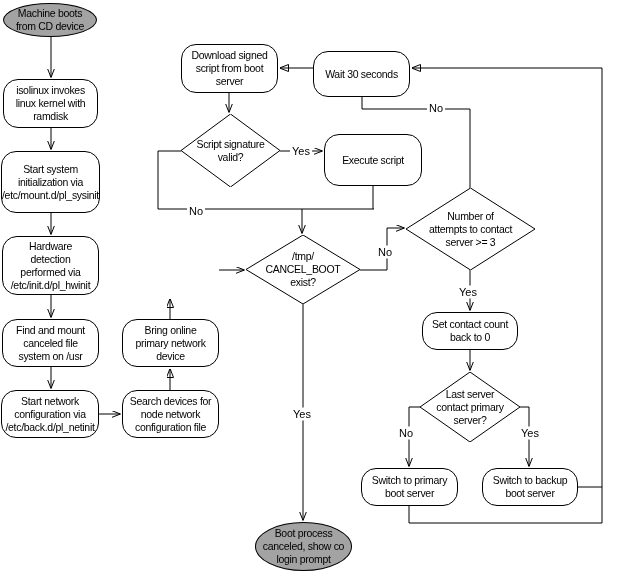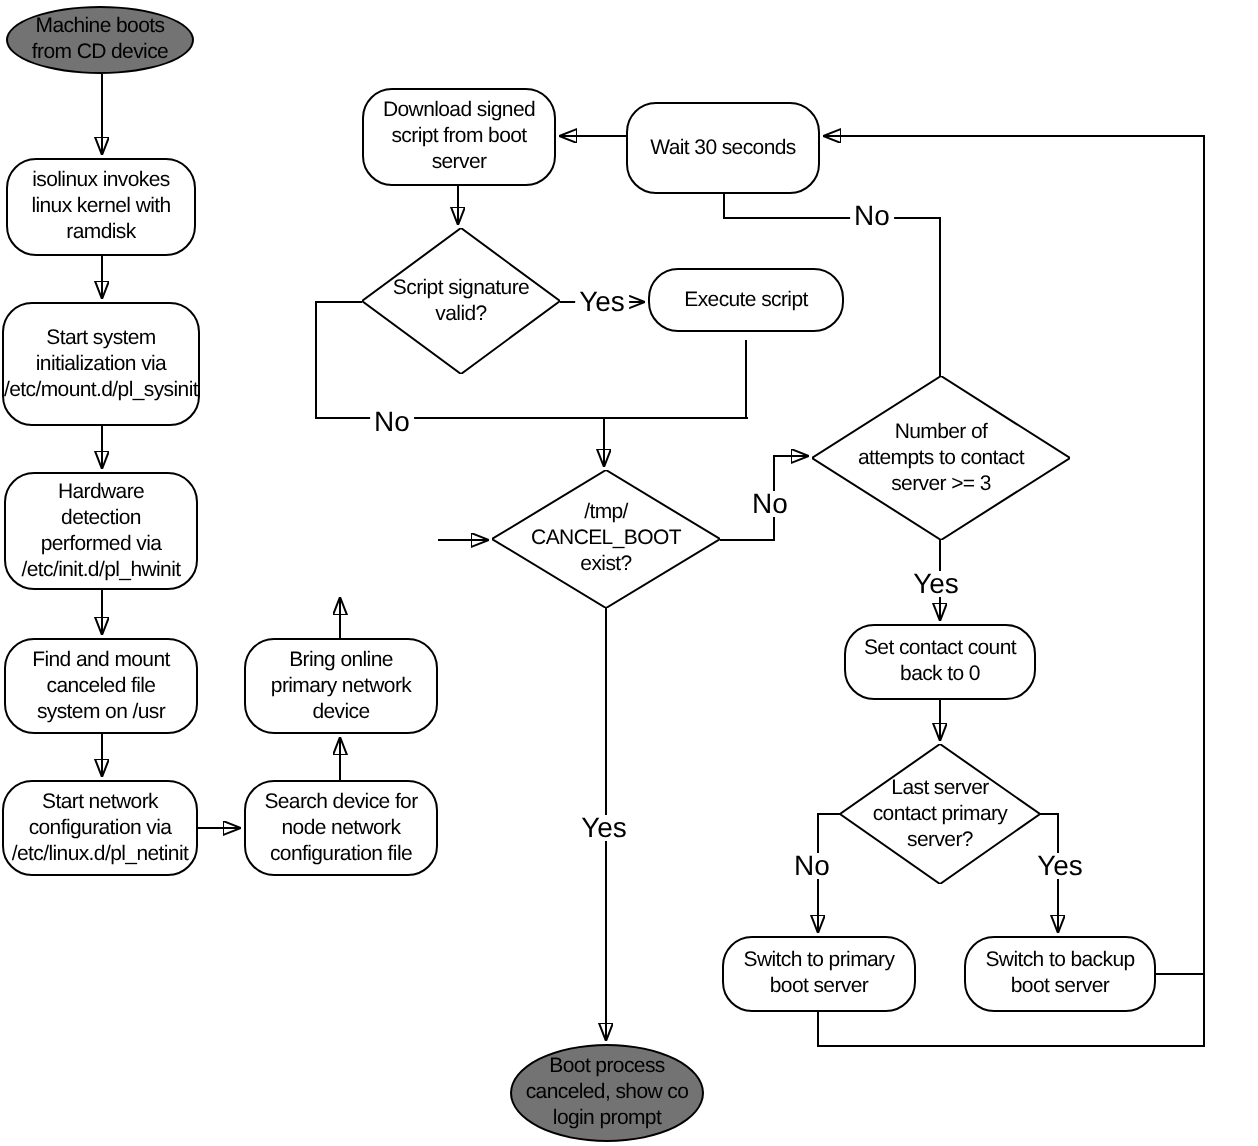--- a/index.html
+++ b/index.html
@@ -9,28 +9,28 @@
     color:#000;overflow:hidden;
   }
   #connectors{position:absolute;left:0;top:0;width:629px;height:573px;z-index:0;}
   #connectors path{stroke:#000;stroke-width:1;fill:none;}
   .node{
     position:absolute;display:flex;flex-direction:column;align-items:center;
     justify-content:center;text-align:center;z-index:1;box-sizing:border-box;border-radius:15px;
   }
   .node span{white-space:nowrap;letter-spacing:-0.3px;display:block;}
   .box{border:1px solid #000;background:#fff;}
-  .terminator{border:1px solid #000;background:#737373;border-radius:50% / 50%;}
+  .terminator{border:1px solid #000;background:#a3a3a3;border-radius:50% / 50%;}
   .diamond{background:transparent;border:none;}
   .diamond .dshape{position:absolute;left:0;top:0;width:100%;height:100%;}
   .diamond .dshape polygon{fill:#ffffff;stroke:#000;stroke-width:1;vector-effect:non-scaling-stroke;}
   .diamond span{position:relative;z-index:1;text-align:right;}
   .edge-label{
     position:absolute;z-index:3;background:#ffffff;padding:0 2px;
-    transform:translate(-50%,-50%);letter-spacing:0;font-size:14px;
+    transform:translate(-50%,-50%);letter-spacing:0;font-size:11px;
   }
 </style>
 </head>
 <body>
 
 <div class="stage">
 
   <svg id="connectors" viewBox="0 0 629 573" xmlns="http://www.w3.org/2000/svg">
     <defs>
       <marker id="arrow" markerUnits="userSpaceOnUse" markerWidth="9" markerHeight="8" refX="8.5" refY="3.5" orient="auto">
@@ -89,25 +89,25 @@
 
   <div class="node box" style="left:2px;top:319px;width:97px;height:48px">
     <span>Find and mount</span>
     <span>canceled file</span>
     <span>system on /usr</span>
   </div>
 
   <div class="node box" style="left:1px;top:390px;width:98px;height:48px">
     <span>Start network</span>
     <span>configuration via</span>
-    <span>/etc/linux.d/pl_netinit</span>
+    <span>/etc/back.d/pl_netinit</span>
   </div>
 
   <div class="node box" style="left:122px;top:390px;width:97px;height:48px">
-    <span>Search device for</span>
+    <span>Search devices for</span>
     <span>node network</span>
     <span>configuration file</span>
   </div>
 
   <div class="node box" style="left:122px;top:319px;width:97px;height:48px">
     <span>Bring online</span>
     <span>primary network</span>
     <span>device</span>
   </div>
 
@@ -119,21 +119,21 @@
   </div>
 
   <div class="node diamond" style="left:181px;top:114px;width:99px;height:73px">
     <svg class="dshape" viewBox="0 0 100 100" preserveAspectRatio="none">
         <polygon points="50,0 100,50 50,100 0,50"></polygon>
       </svg>
     <span>Script signature</span>
     <span>valid?</span>
   </div>
 
-  <div class="node box" style="left:324px;top:134px;width:98px;height:32px">
+  <div class="node box" style="left:324px;top:134px;width:98px;height:52px">
     <span>Execute script</span>
   </div>
 
   <div class="node box" style="left:313px;top:51px;width:97px;height:46px">
     <span>Wait 30 seconds</span>
   </div>
 
   <div class="node diamond" style="left:246px;top:235px;width:114px;height:69px">
     <svg class="dshape" viewBox="0 0 100 100" preserveAspectRatio="none">
         <polygon points="50,0 100,50 50,100 0,50"></polygon>

